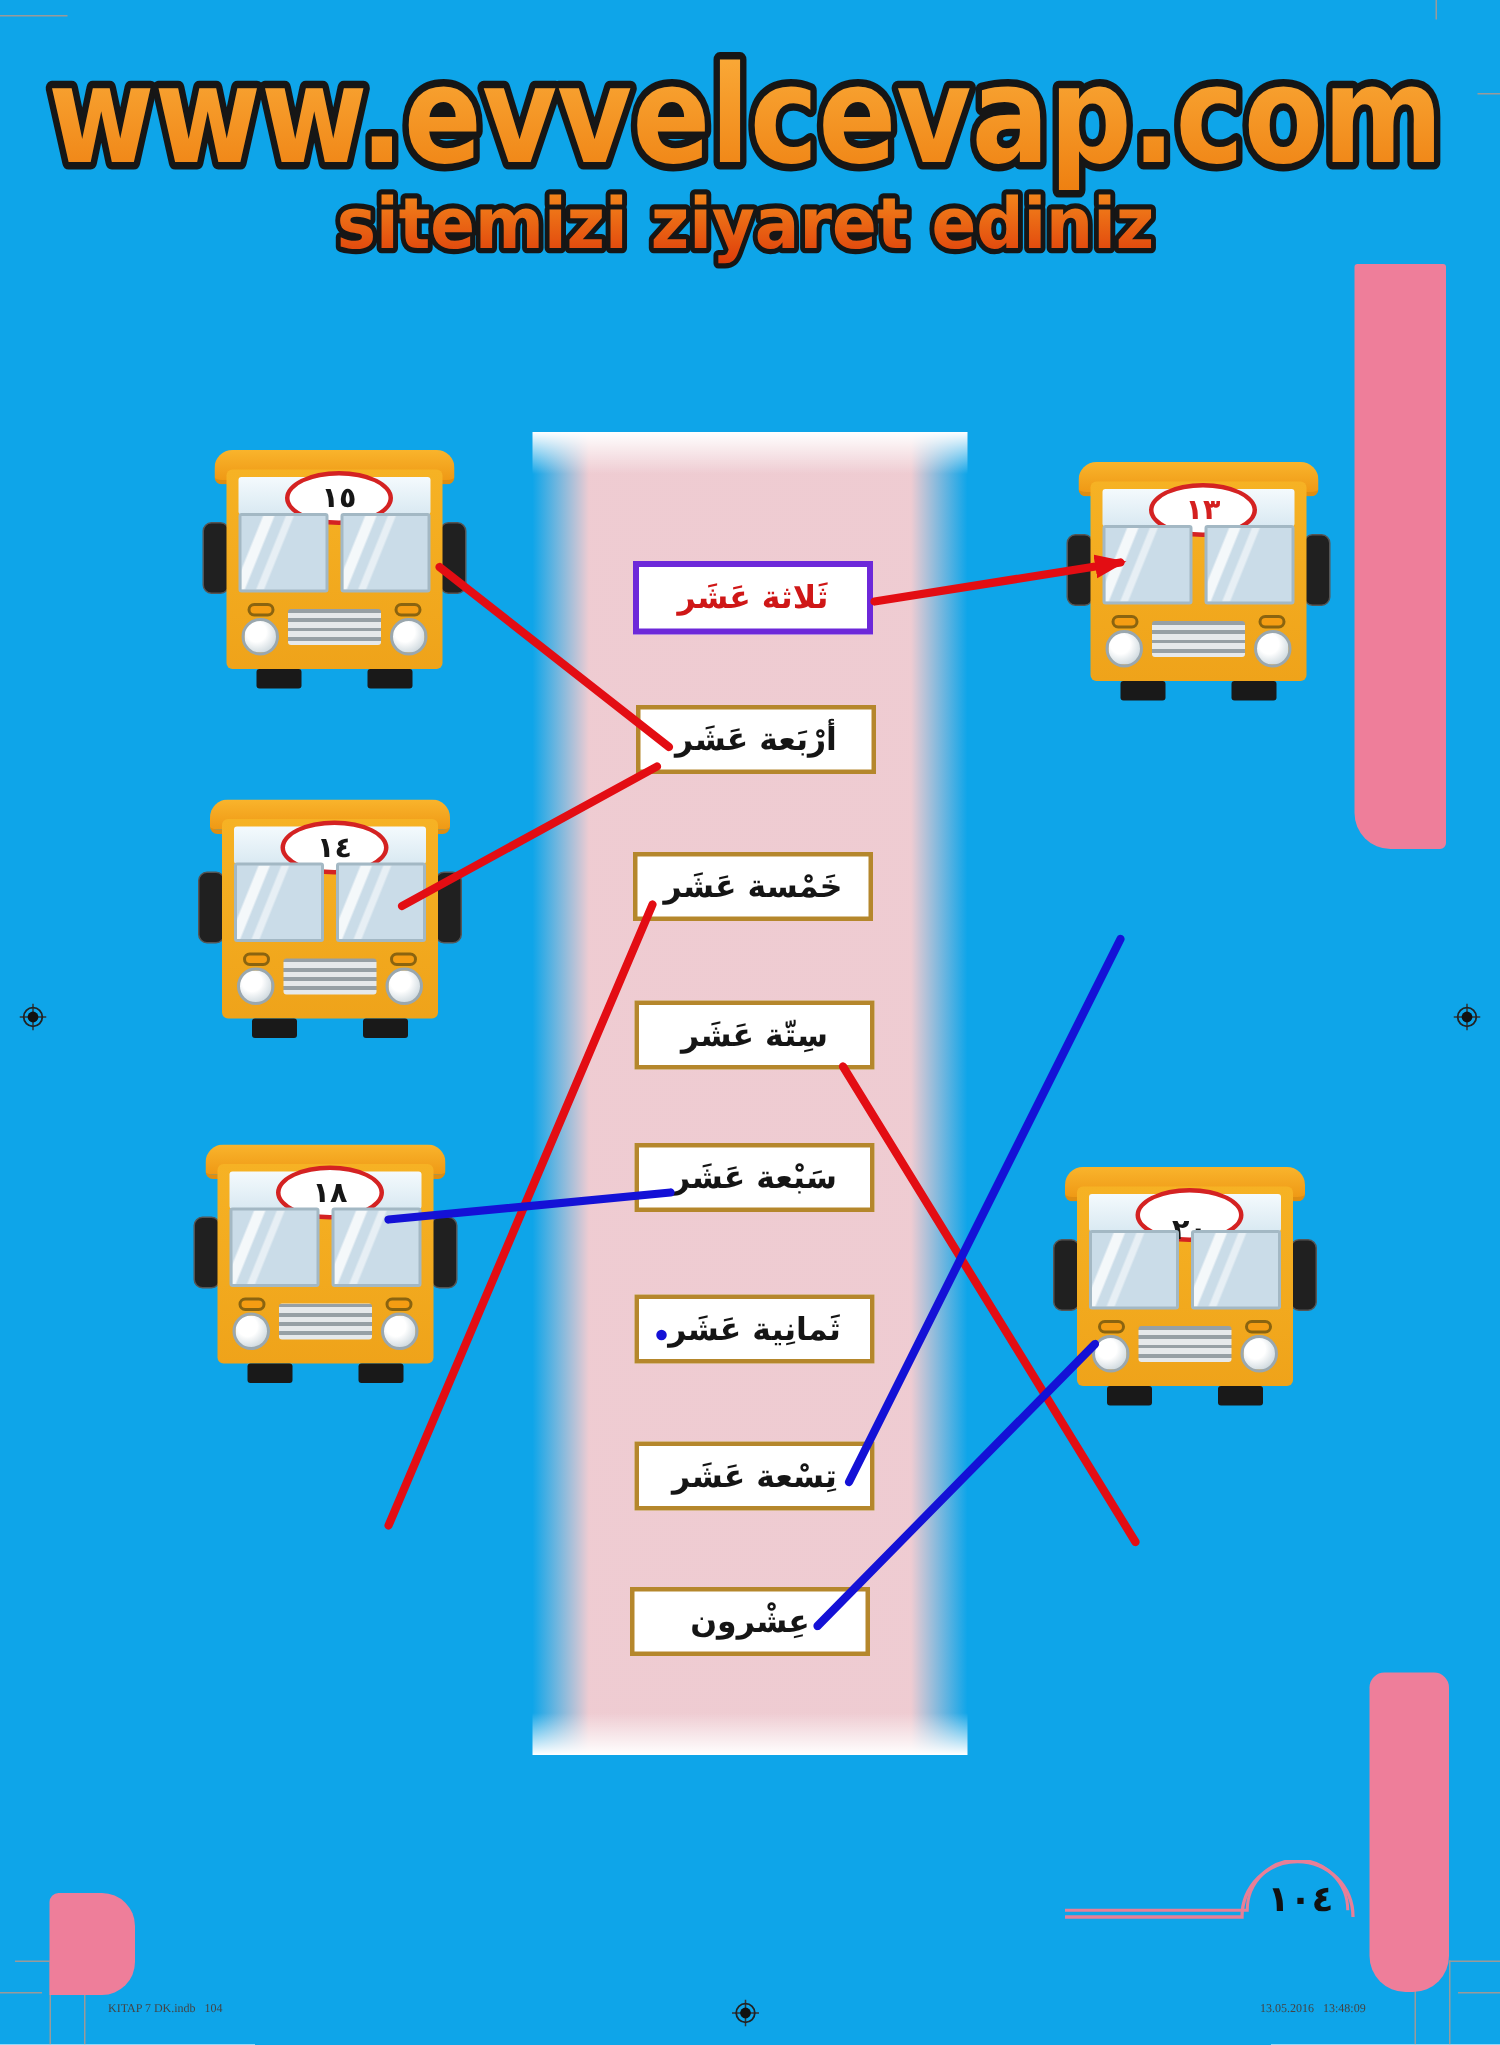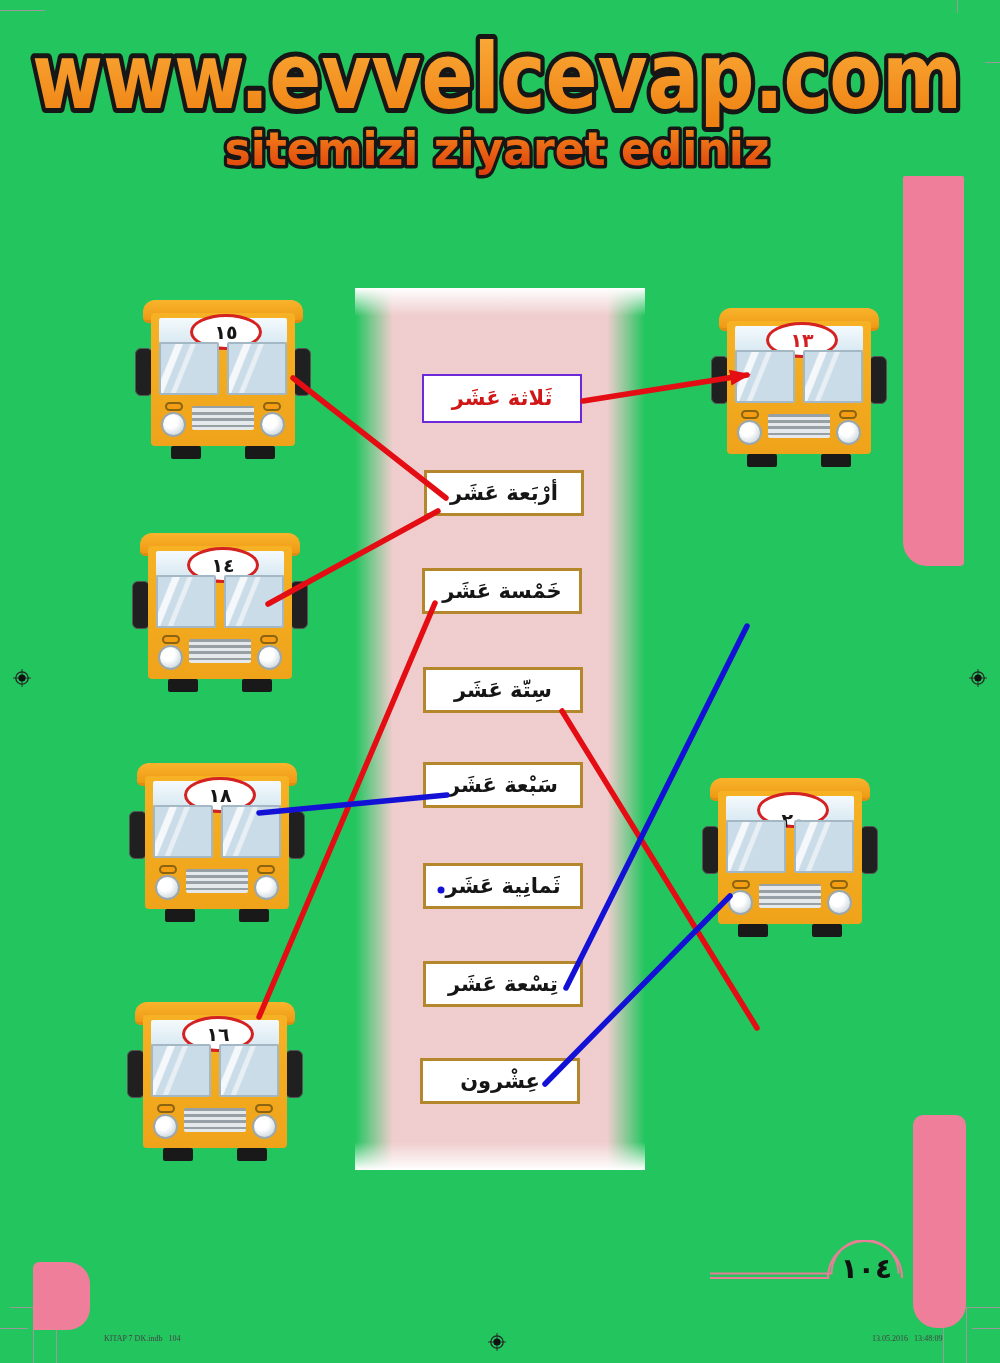--- a/index.html
+++ b/index.html
@@ -1,16 +1,16 @@
 <!DOCTYPE html>
 <html><head>
 <meta charset="utf-8">
 <style>
   html,body{margin:0;padding:0;background:#fff;}
-  .page{position:relative;width:1000px;height:1363px;background:#22c55e;overflow:hidden;
+  .page{position:relative;width:1000px;height:1363px;background:#0ea5e9;overflow:hidden;
         font-family:"DejaVu Sans",sans-serif;}
 
   
   .cm{position:absolute;background:#9a9a9a;z-index:0;}
 
   
   .regmark{position:absolute;width:18px;height:18px;z-index:6;}
 
   
   .logo-svg{position:absolute;left:0;top:8px;z-index:5;}
@@ -41,21 +41,21 @@
 
   
   #bus-layer,#box-layer{position:absolute;left:0;top:0;width:100%;height:100%;z-index:2;}
   #box-layer{z-index:3;}
   #lines-svg{position:absolute;left:0;top:0;z-index:4;pointer-events:none;}
 
   
   .wbox{position:absolute;width:160px;height:46px;background:#fff;box-sizing:border-box;
     border:3px solid #b5872c;display:flex;align-items:center;justify-content:center;
     font-size:21px;font-weight:bold;color:#151515;line-height:1;}
-  .wbox.example{border:2px solid #6d28d9;color:#cf1717;height:49px;}
+  .wbox.example{border:4px solid #6d28d9;color:#cf1717;height:49px;}
 
   
   .bus{position:absolute;width:176px;height:170px;}
   .bus .roof{position:absolute;left:8px;top:0;width:160px;height:20px;
     background:linear-gradient(180deg,#f9b42c,#ef9915);
     border-radius:12px 12px 5px 5px;border-bottom:3px solid #de8d12;}
   .bus .bbody{position:absolute;left:16px;top:13px;width:144px;height:133px;
     background:linear-gradient(180deg,#f6b224,#efa31a);border-radius:4px;}
   .bus .sign{position:absolute;left:8px;top:5px;width:128px;height:25px;
     background:linear-gradient(180deg,#f4fafd,#d9e9f2);border-radius:2px;}
@@ -75,23 +75,23 @@
   .bus .hll{left:10px;} .bus .hlr{left:109px;}
   .bus .wheel{position:absolute;top:146px;width:30px;height:13px;background:#191919;border-radius:2px;}
   .bus .wwl{left:36px;} .bus .wwr{left:110px;}
   .bus .mirror{position:absolute;top:48px;width:18px;height:48px;background:#202020;border:1.5px solid #555;
     border-radius:6px;box-sizing:border-box;}
   .bus .ml{left:0;} .bus .mr{left:158px;}
 
   
   .pagenum-svg{position:absolute;left:700px;top:1240px;z-index:2;}
   .pagenum{position:absolute;left:842px;top:1252px;width:50px;text-align:center;z-index:3;
-    font-size:28px;font-weight:bold;color:#111;}
+    font-size:24px;font-weight:bold;color:#111;}
   .footer-txt{position:absolute;font-family:"Liberation Serif",serif;font-size:8px;color:#444;
-    white-space:pre;z-index:2;margin-left:32px;}
+    white-space:pre;z-index:2;}
   .footer-left{left:72px;top:1334px;}
   .footer-right{left:840px;top:1334px;}
 </style>
 </head>
 <body>
 
 <div class="page">
 
   <div class="cm" style="left:0;top:10px;width:45px;height:1px"></div>
   <div class="cm" style="left:957px;top:0;width:1px;height:13px"></div>
@@ -206,40 +206,20 @@
           <div class="win wr"></div>
           <div class="ind il"></div>
           <div class="ind ir"></div>
           <div class="grille"></div>
           <div class="hl hll"></div>
           <div class="hl hlr"></div>
         </div>
         <div class="wheel wwl"></div>
         <div class="wheel wwr"></div>
       </div>
-      <div class="bus" style="left: 127px; top: 1002px;">
-        <div class="mirror ml"></div>
-        <div class="mirror mr"></div>
-        <div class="roof"></div>
-        <div class="bbody">
-          <div class="sign"></div>
-          <div class="oval">
-            <span class="num" style="color: rgb(22, 22, 22);">١٦</span>
-          </div>
-          <div class="win wl"></div>
-          <div class="win wr"></div>
-          <div class="ind il"></div>
-          <div class="ind ir"></div>
-          <div class="grille"></div>
-          <div class="hl hll"></div>
-          <div class="hl hlr"></div>
-        </div>
-        <div class="wheel wwl"></div>
-        <div class="wheel wwr"></div>
-      </div>
       <div class="bus" style="left: 711px; top: 308px;">
         <div class="mirror ml"></div>
         <div class="mirror mr"></div>
         <div class="roof"></div>
         <div class="bbody">
           <div class="sign"></div>
           <div class="oval">
             <span class="num" style="color: rgb(212, 32, 32);">١٣</span>
           </div>
           <div class="win wl"></div>

